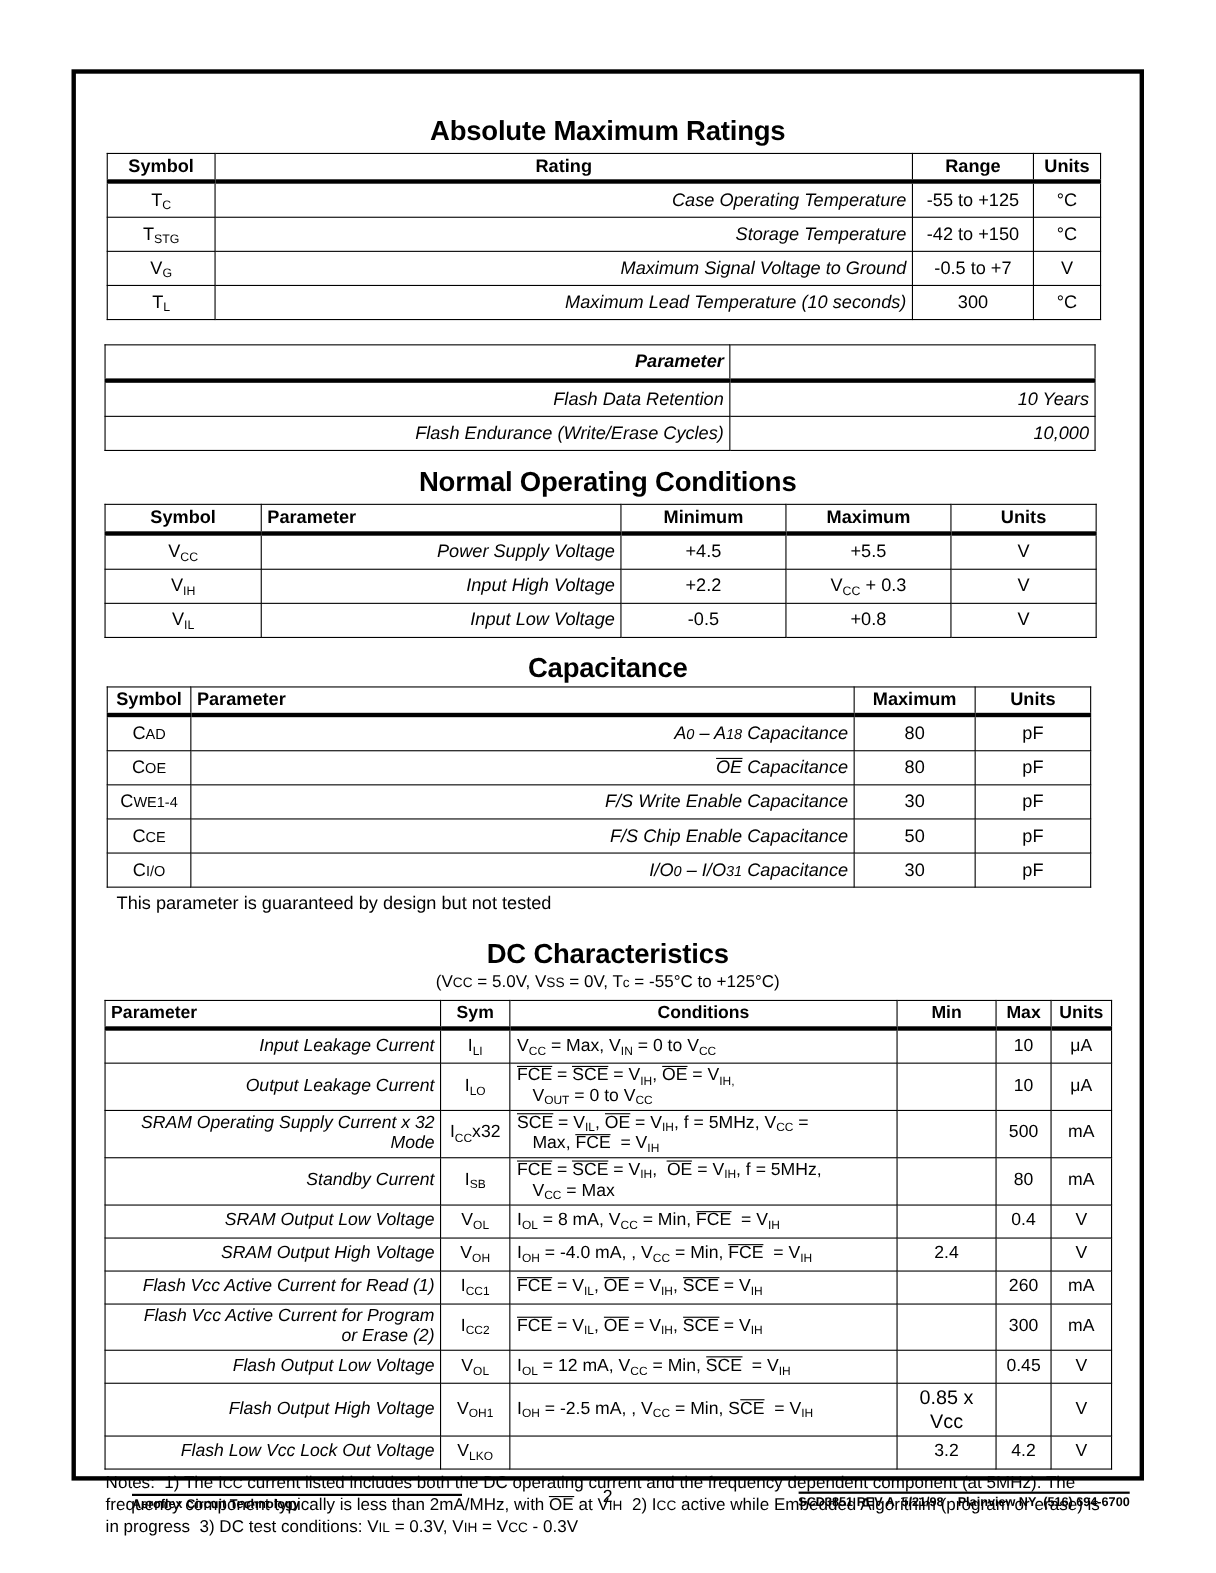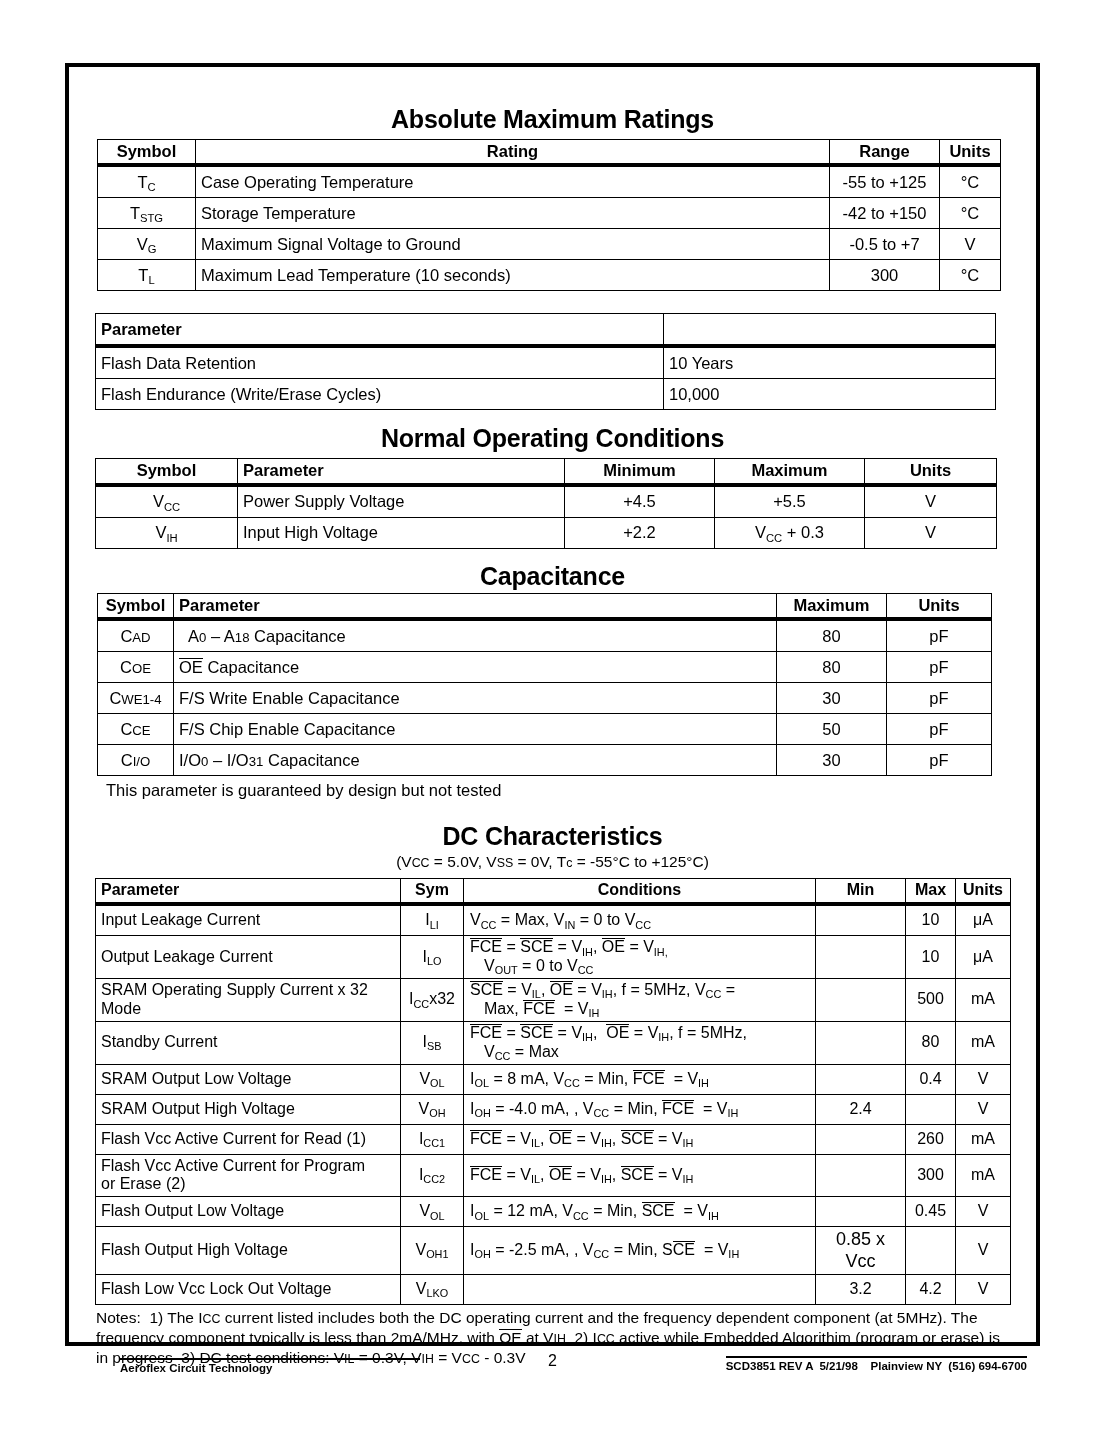--- a/index.html
+++ b/index.html
@@ -69,21 +69,21 @@
   table.dt thead th {
     font-weight: bold;
     border-bottom-width: 4px;
     text-align: center;
   }
   table.dt tr.headrow td {
     font-weight: bold;
     border-bottom-width: 4px;
   }
   .ctr { text-align: center; }
-  .lft { text-align: left; }
+  .lft { text-align: right; font-style: italic; }
 
   sub {
     font-size: 0.68em;
     vertical-align: baseline;
     position: relative;
     top: 0.30em;
   }
   .ovl {
     border-top: 1.6px solid #000;
     padding-top: 0px;
@@ -287,20 +287,27 @@
           <td class="ctr">+5.5</td>
           <td class="ctr">V</td>
         </tr>
         <tr>
           <td class="ctr"><span>V</span><sub>IH</sub></td>
           <td class="lft">Input High Voltage</td>
           <td class="ctr">+2.2</td>
           <td class="ctr"><span>V</span><sub>CC</sub><span> + 0.3</span></td>
           <td class="ctr">V</td>
         </tr>
+        <tr>
+          <td class="ctr"><span>V</span><sub>IL</sub></td>
+          <td class="lft">Input Low Voltage</td>
+          <td class="ctr">-0.5</td>
+          <td class="ctr">+0.8</td>
+          <td class="ctr">V</td>
+        </tr>
       </tbody>
     </table>
 
     <h1 class="sec-title" style="margin-top:13px;margin-bottom:2px">Capacitance</h1>
 
     <table class="dt" id="t-cap">
       <colgroup>
           <col class="c1">
           <col class="c2">
           <col class="c3">

